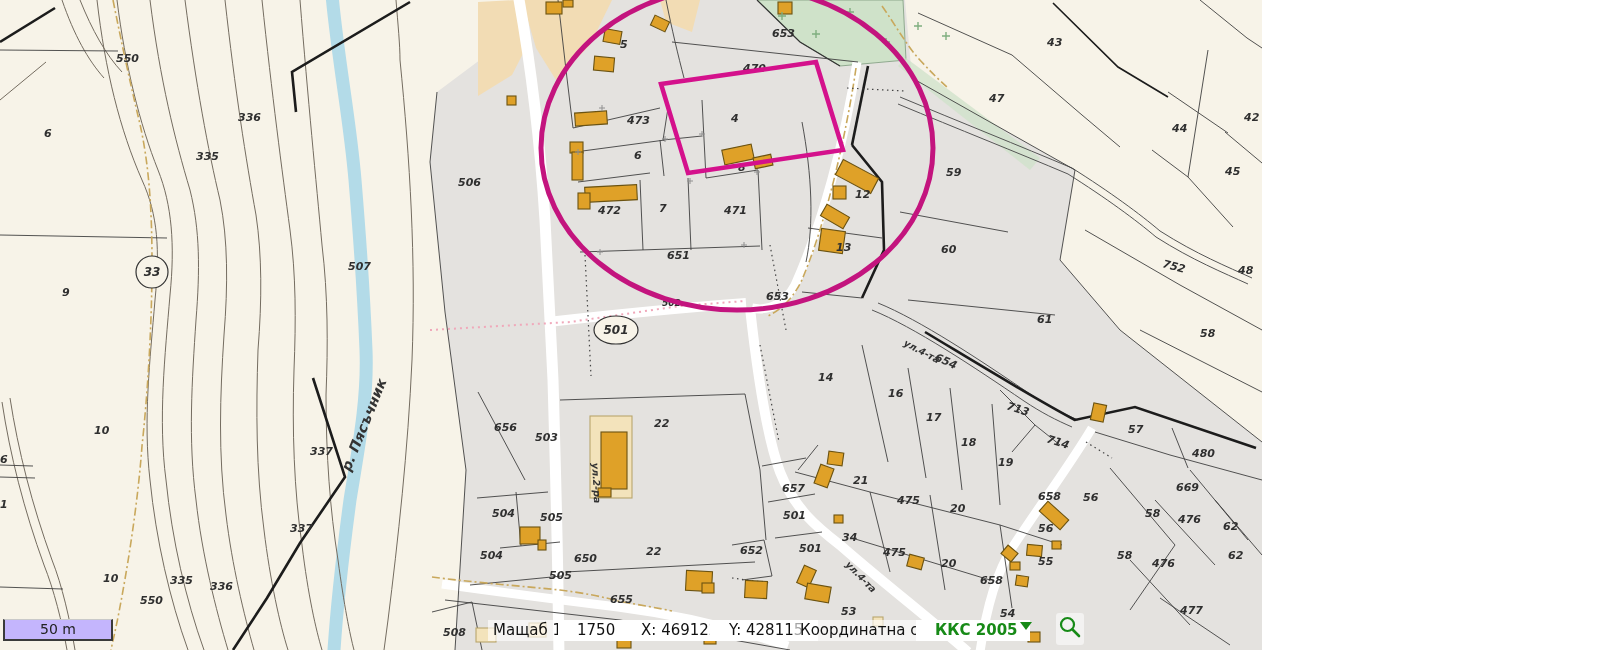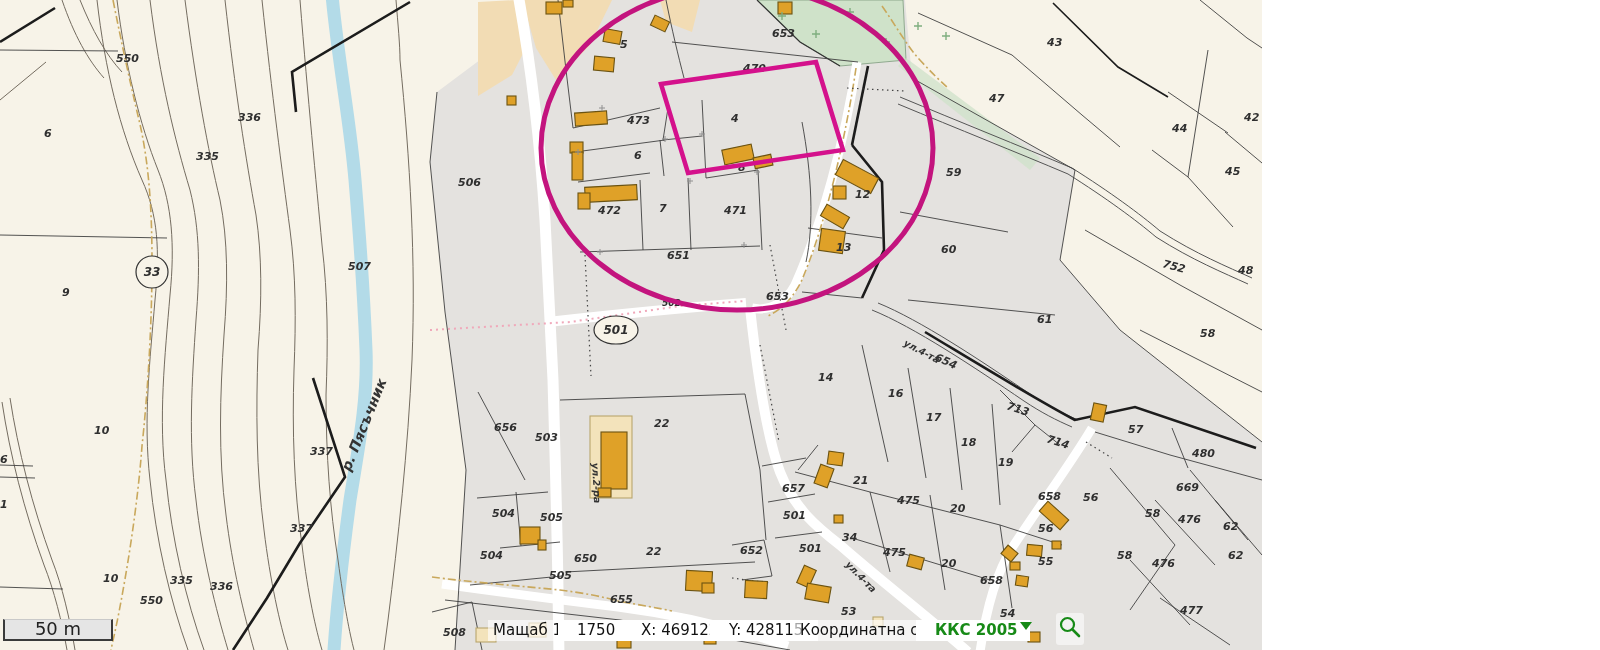--- a/index.html
+++ b/index.html
@@ -5,23 +5,23 @@
   html,body{margin:0;padding:0;background:#fff;}
   #stage{position:relative;width:1600px;height:650px;overflow:hidden;background:#fff;
          font-family:"DejaVu Sans",sans-serif;}
   #map-svg{position:absolute;left:0;top:0;}
   .right-panel{position:absolute;left:1262px;top:0;width:338px;height:650px;background:#ffffff;}
   
   .watermark{position:absolute;left:53px;top:284px;font-size:40px;font-weight:700;
     letter-spacing:2px;color:rgba(235,195,190,0.18);-webkit-text-stroke:2px rgba(178,88,84,0.55);
     font-family:"DejaVu Sans",sans-serif;white-space:nowrap;pointer-events:none;}
   
-  .scalebar{position:absolute;left:3px;top:619px;width:106px;height:19px;background:#e5e5e5;
+  .scalebar{position:absolute;left:3px;top:619px;width:106px;height:19px;background:#c4b5fd;
     border-top:1px solid #c9c9c9;border-left:2px solid #3a3a3a;border-right:2px solid #3a3a3a;
-    border-bottom:2px solid #3a3a3a;text-align:center;font-size:18px;color:#222;line-height:18px;}
+    border-bottom:2px solid #3a3a3a;text-align:center;font-size:14px;color:#222;line-height:18px;}
   
   .tb{position:absolute;top:620px;height:21px;line-height:21px;font-size:15px;color:#111;
       white-space:nowrap;}
   .tb-trans{background:rgba(255,255,255,0.62);padding:0 5px;}
   .tb-box{background:#ffffff;padding:0 19px;}
   .crs-value{color:#178a17;font-weight:700;font-size:15px;}
   .crs-arrow{position:absolute;top:622px;width:0;height:0;border-left:6px solid transparent;
     border-right:6px solid transparent;border-top:8px solid #178a17;cursor:pointer;}
   .search-btn{position:absolute;top:613px;cursor:pointer;background:rgba(255,255,255,0.55);
     border-radius:3px;padding:1px;}

